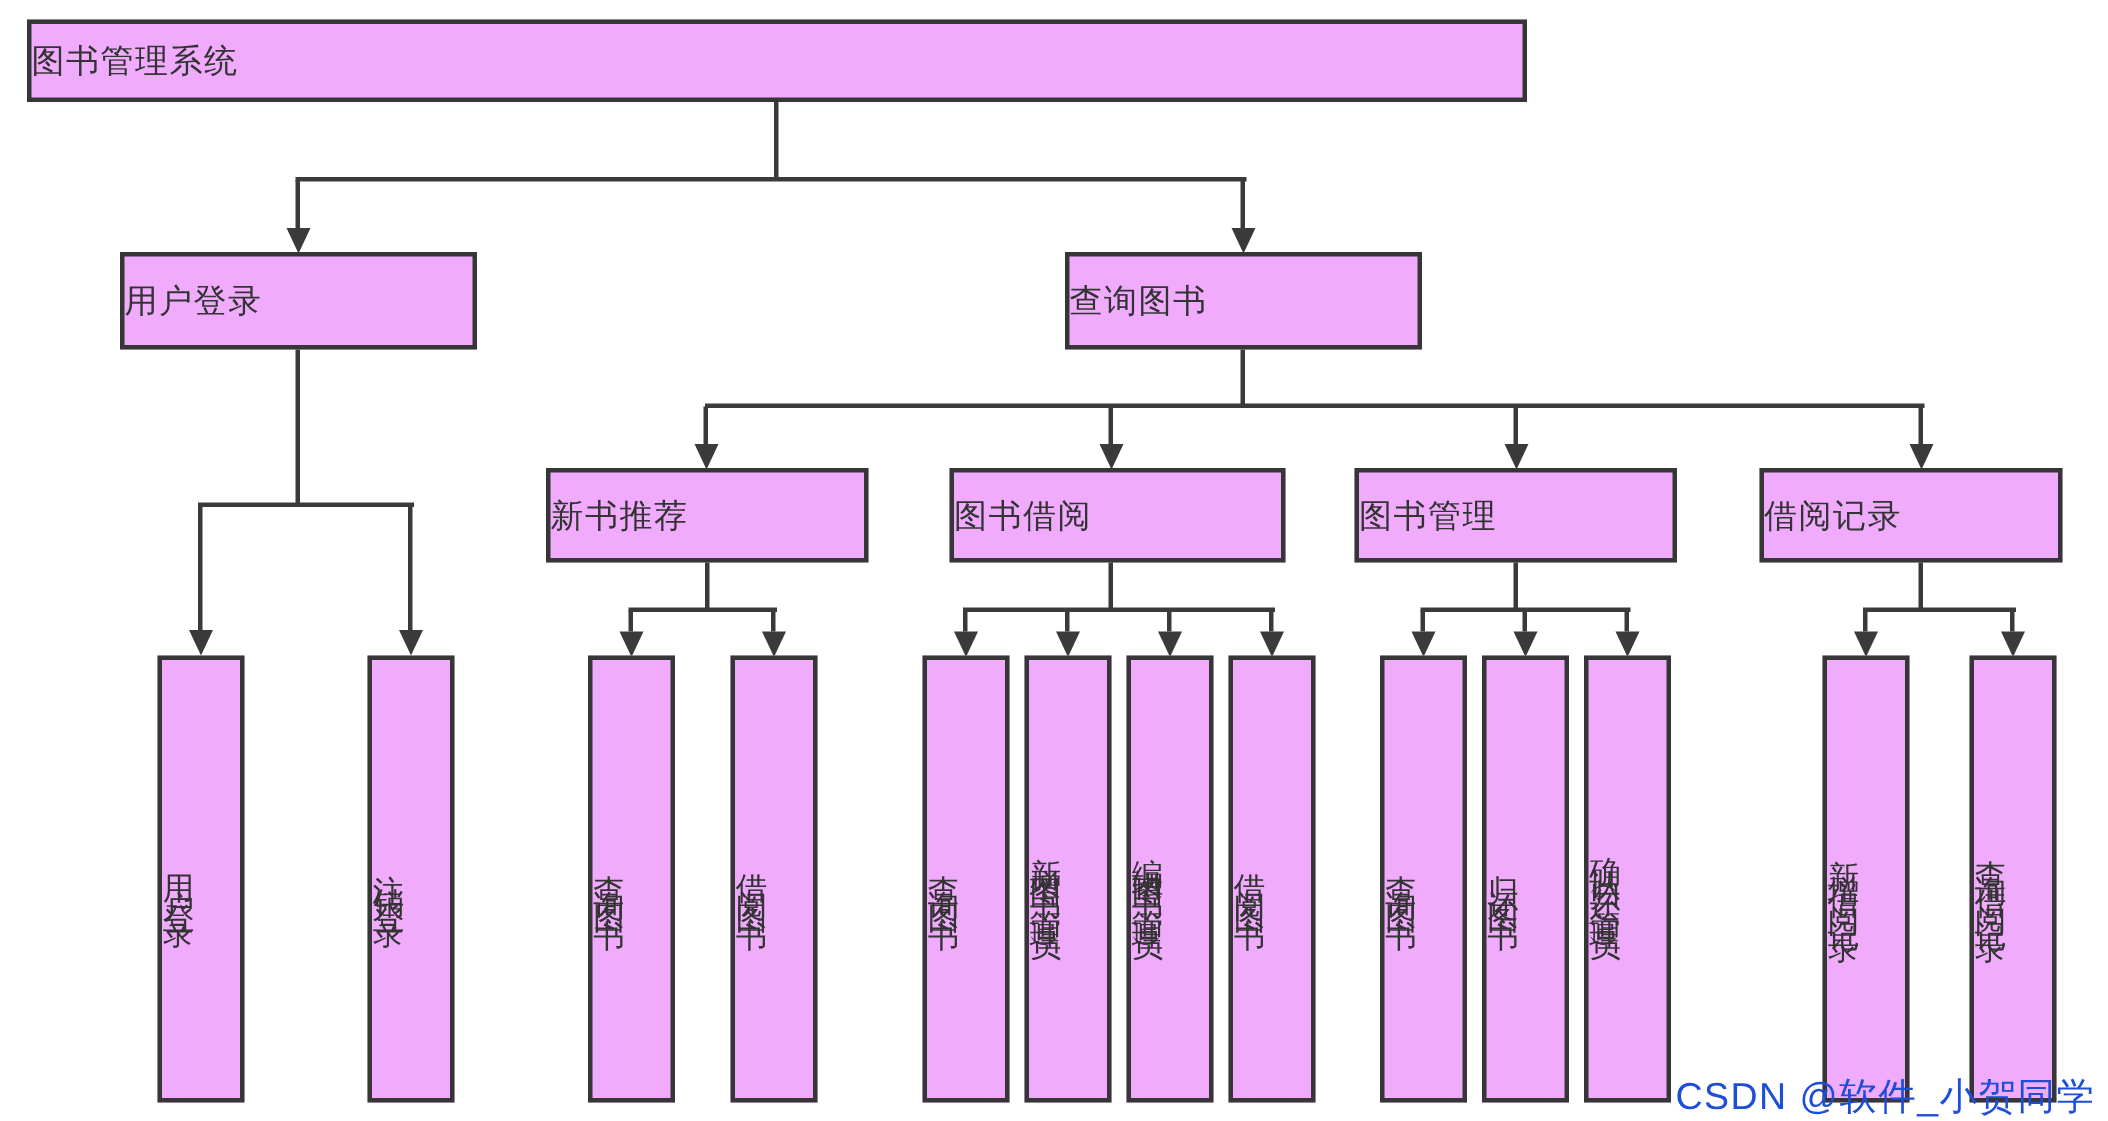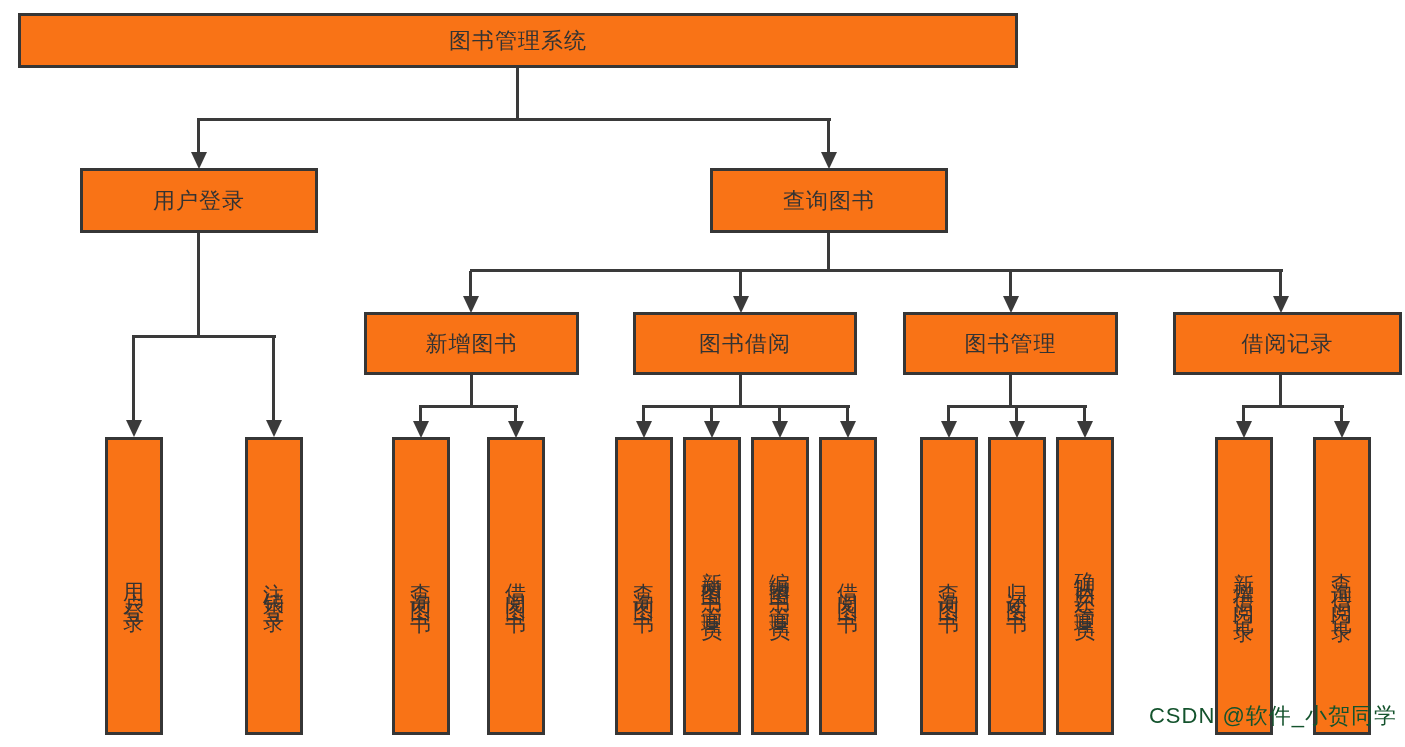--- a/index.html
+++ b/index.html
@@ -2,40 +2,40 @@
 <html><head>
 <meta charset="utf-8">
 <style>
   html,body{margin:0;padding:0;background:#ffffff;}
   .canvas{
     position:relative;width:1405px;height:747px;background:#ffffff;overflow:hidden;
     font-family:"Liberation Sans", sans-serif;color:#333333;
   }
   
   .box{
-    position:absolute;background:#f97316;border:3px solid #363636;box-sizing:border-box;
-    display:flex;align-items:center;justify-content:center;
+    position:absolute;background:#f0abfc;border:3px solid #363636;box-sizing:border-box;
+    display:flex;align-items:center;justify-content:flex-start;
   }
   .box .lbl{font-size:22px;color:#333333;letter-spacing:1px;white-space:nowrap;}
   .leaf{top:437px;width:58px;height:298px;}
   .leaf .vlbl{
     writing-mode:vertical-rl;text-orientation:mixed;
     font-size:21px;line-height:1;letter-spacing:10px;color:#333333;
   }
   .leaf .vlbl.long{letter-spacing:7px;}
   
   .vl{position:absolute;width:3px;background:#3a3a3a;}
   .hl{position:absolute;height:3px;background:#3a3a3a;}
   .arr{position:absolute;width:3px;background:#3a3a3a;}
   .arr::after{
     content:"";position:absolute;top:100%;left:50%;transform:translateX(-50%);
     width:0;height:0;border:8px solid transparent;border-top:17px solid #3a3a3a;border-bottom:none;
   }
   .watermark{
-    position:absolute;right:8px;bottom:16px;font-size:22px;color:#14532d;
+    position:absolute;right:8px;bottom:0;font-size:25px;color:#1d4ed8;
     letter-spacing:1px;white-space:nowrap;
   }
 </style>
 </head>
 <body>
 
 <div class="canvas">
 
   <div class="box" style="left:18px;top:13px;width:1000px;height:55px;">
     <span class="lbl">图书管理系统</span>
@@ -59,29 +59,29 @@
   <div class="arr" style="left:272px;top:337px;height:83px;"></div>
 
   <div class="vl" style="left:827px;top:233px;height:38px;"></div>
   <div class="hl" style="left:470px;top:269px;width:813px;"></div>
   <div class="arr" style="left:469px;top:271px;height:25px;"></div>
   <div class="arr" style="left:739px;top:271px;height:25px;"></div>
   <div class="arr" style="left:1009px;top:271px;height:25px;"></div>
   <div class="arr" style="left:1279px;top:271px;height:25px;"></div>
 
   <div class="box" style="left:364px;top:312px;width:215px;height:63px;">
-    <span class="lbl">新增图书</span>
+    <span class="lbl">新书推荐</span>
   </div>
   <div class="box" style="left:633px;top:312px;width:224px;height:63px;">
     <span class="lbl">图书借阅</span>
   </div>
   <div class="box" style="left:903px;top:312px;width:215px;height:63px;">
     <span class="lbl">图书管理</span>
   </div>
-  <div class="box" style="left:1173px;top:312px;width:229px;height:63px;">
+  <div class="box" style="left:1173px;top:312px;width:202px;height:63px;">
     <span class="lbl">借阅记录</span>
   </div>
 
   <div class="vl" style="left:470px;top:375px;height:32px;"></div>
   <div class="hl" style="left:419px;top:405px;width:99px;"></div>
   <div class="arr" style="left:419px;top:407px;height:14px;"></div>
   <div class="arr" style="left:514px;top:407px;height:14px;"></div>
 
   <div class="vl" style="left:739px;top:375px;height:32px;"></div>
   <div class="hl" style="left:642px;top:405px;width:208px;"></div>

